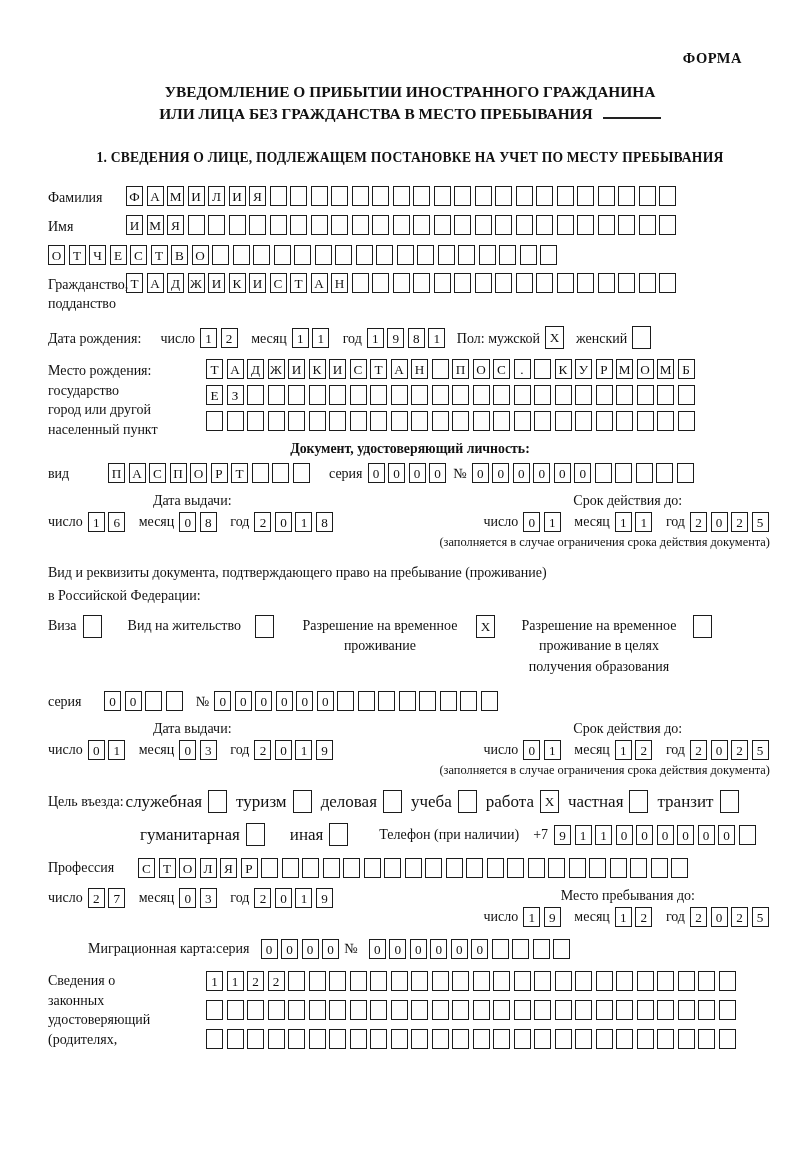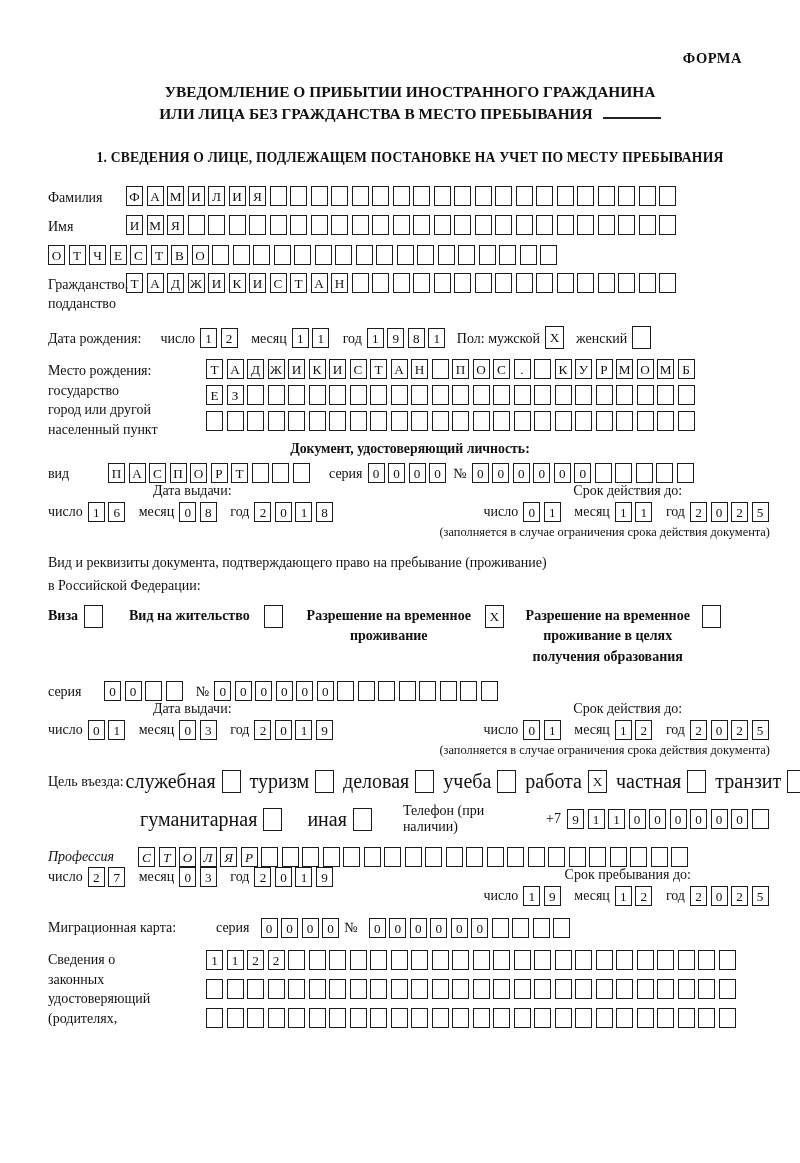--- a/index.html
+++ b/index.html
@@ -36,41 +36,41 @@
   .w78  { width:78px; }
   .w140 { width:140px; }
   .w158 { width:158px; }
   .w90  { width:90px; }
   .stack > .cellrow { display:flex; margin-bottom:6px; }
 
   .inline-label { font-size:14px; padding:2px 5px 0 0; flex:none; }
   .gap-l { margin-left:10px; }
 
   
-  .dates-row { display:flex; justify-content:space-between; }
+  .dates-row { display:flex; justify-content:space-between; margin-top:10px; }
   .date-group { }
   .date-title { text-align:center; font-size:14px; margin-bottom:3px; }
   .date-cells { display:flex; align-items:center; }
   .date-cells .lbl { font-size:14px; margin:0 5px 0 0; }
   .date-cells .lbl2 { margin-left:10px; }
   .note-right { text-align:right; font-size:12.4px; margin-top:3px; padding-right:2px; }
 
   
   .res-intro { margin-top:12px; font-size:14px; line-height:1.6; }
   .options-row { display:flex; align-items:flex-start; margin-top:6px; }
   .option { display:flex; align-items:flex-start; }
-  .option .olabel { font-size:14px; line-height:1.45; padding-top:3px;font-weight:bold; }
+  .option .olabel { font-size:14px; line-height:1.45; padding-top:3px; }
   .option .olabel.center { text-align:center; }
   .option .checkbox { margin-left:8px; margin-top:2px; }
   .opt-label-narrow { max-width:168px; }
 
   
   .purpose-row { display:flex; align-items:center; margin-top:12px; }
   .purpose { display:flex; align-items:center; margin-right:9px; }
-  .purpose .plabel { margin-right:6px; font-size:20px; }
+  .purpose .plabel { margin-right:6px; font-size:17px; }
   .purpose-row2 { display:flex; align-items:center; margin-top:10px; margin-left:92px; }
   .phone-label { font-size:14px; margin:0 14px 0 22px; }
   .phone-prefix { font-size:14px; margin-right:6px; }
   .doc-sec-title { text-align:center; font-weight:bold; font-size:13.8px; margin-top:10px; }
 </style>
 </head>
 <body>
 
 <div class="page">
 
@@ -594,21 +594,21 @@
         <span class="cell">0</span>
         <span class="cell">0</span>
         <span class="cell">0</span>
         <span class="cell">0</span>
         <span class="cell">0</span>
         <span class="cell">0</span>
         <span class="cell"></span>
       </span>
   </div>
 
-  <div class="frow" style="margin-top:12px;font-style:italic;">
+  <div class="frow" style="margin-top:12px;">
     <span class="flabel w90" style="padding-top:0;">Профессия</span>
     <span class="cellrow">
         <span class="cell">С</span>
         <span class="cell">Т</span>
         <span class="cell">О</span>
         <span class="cell">Л</span>
         <span class="cell">Я</span>
         <span class="cell">Р</span>
         <span class="cell"></span>
         <span class="cell"></span>
@@ -650,21 +650,21 @@
         <span class="lbl lbl2">год</span>
         <span class="cellrow">
             <span class="cell">2</span>
             <span class="cell">0</span>
             <span class="cell">1</span>
             <span class="cell">9</span>
           </span>
       </div>
     </div>
     <div class="date-group">
-      <div class="date-title">Срок пребывания до:</div>
+      <div class="date-title">Место пребывания до:</div>
       <div class="date-cells">
         <span class="lbl">число</span>
         <span class="cellrow">
             <span class="cell">1</span>
             <span class="cell">9</span>
           </span>
         <span class="lbl lbl2">месяц</span>
         <span class="cellrow">
             <span class="cell">1</span>
             <span class="cell">2</span>
@@ -674,21 +674,21 @@
             <span class="cell">2</span>
             <span class="cell">0</span>
             <span class="cell">2</span>
             <span class="cell">5</span>
           </span>
       </div>
     </div>
   </div>
 
   <div class="frow" style="align-items:center; margin-top:12px;">
-    <span class="flabel" style="width:168px; padding-top:0;">Миграционная карта:</span>
+    <span class="flabel" style="width:168px; padding-top:0;text-align:right;">Миграционная карта:</span>
     <span class="inline-label" style="padding-top:0; margin-right:6px;">серия</span>
     <span class="cellrow">
         <span class="cell">0</span>
         <span class="cell">0</span>
         <span class="cell">0</span>
         <span class="cell">0</span>
       </span>
     <span class="inline-label" style="padding-top:0; margin:0 6px 0 2px;">№</span>
     <span class="cellrow">
         <span class="cell">0</span>

